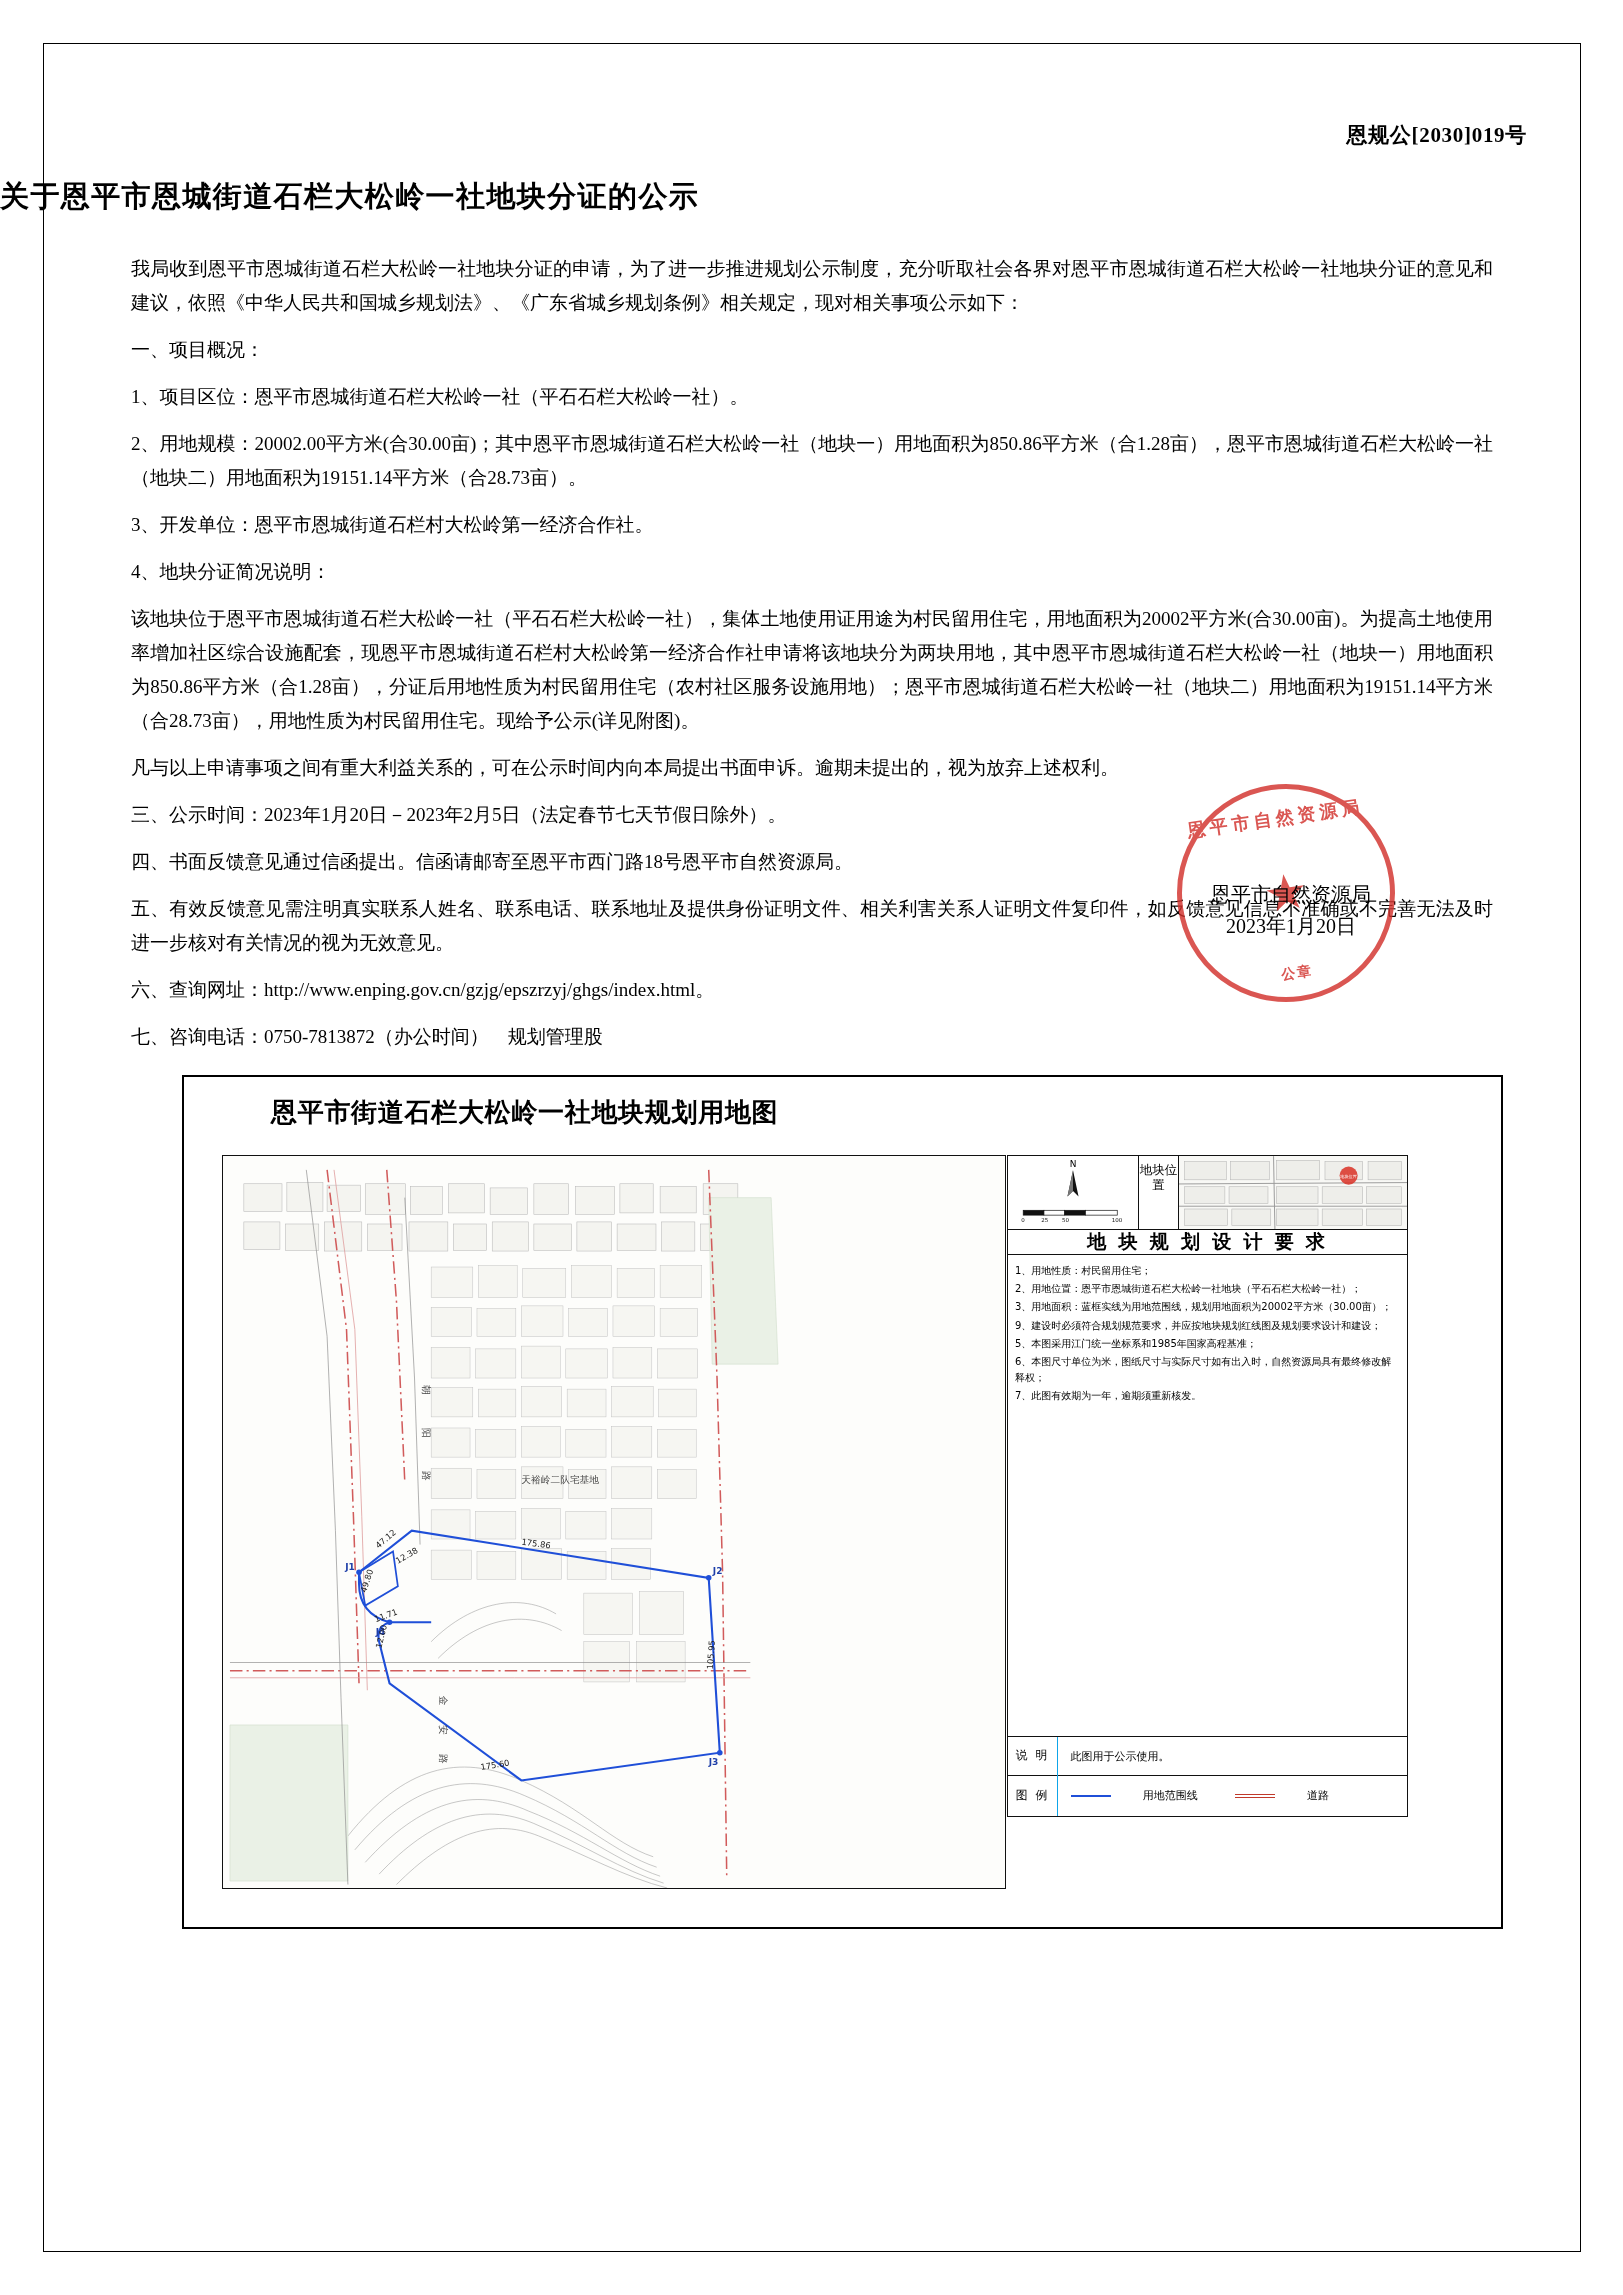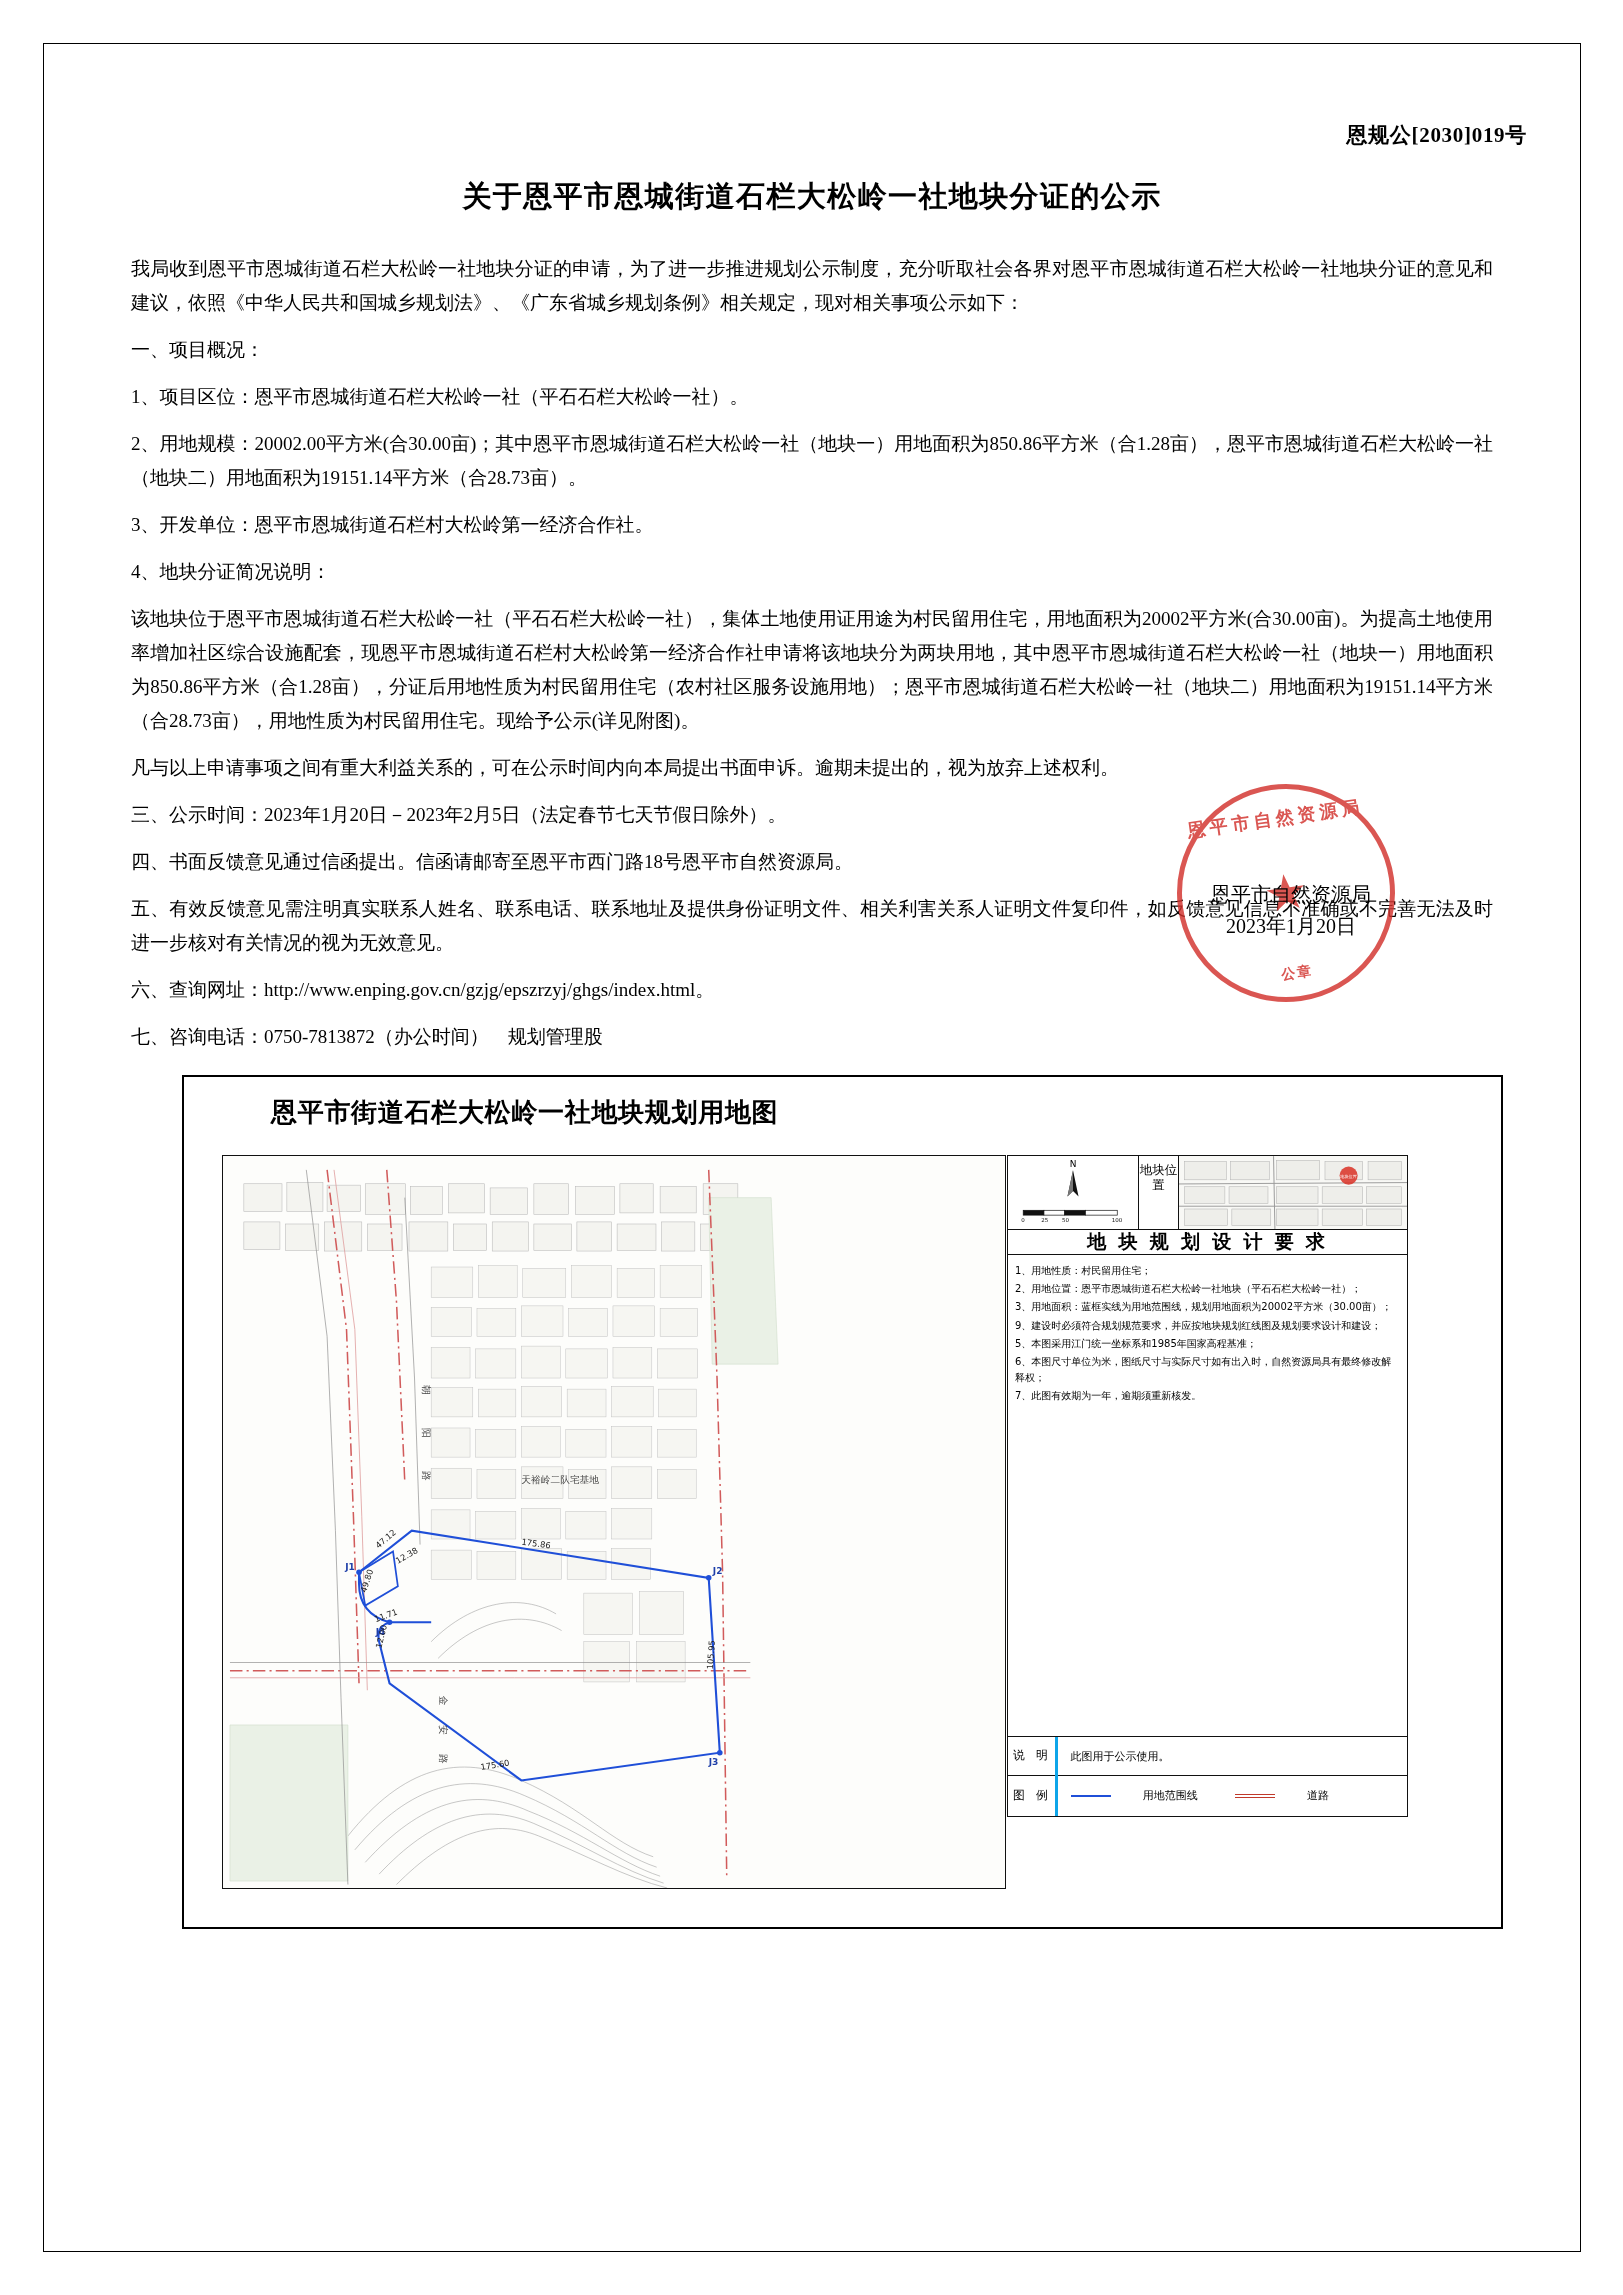--- a/index.html
+++ b/index.html
@@ -36,21 +36,21 @@
     right: 97px;
     top: 121px;
     font-size: 21px;
     font-weight: bold;
     letter-spacing: 0.7px;
   }
   .doc-title {
     position: absolute;
     left: 0; right: 0;
     top: 177px;
-    text-align: center;
+    text-align: left;
     font-size: 29px;
     font-weight: bold;
     letter-spacing: 1.4px;
   }
   .body-text {
     position: absolute;
     left: 118px;
     top: 239px;
     width: 1388px;
     font-size: 19px;
@@ -209,26 +209,26 @@
     border-top: none;
     box-sizing: border-box;
     font-family: "DejaVu Sans", sans-serif;
   }
   .note-row { top: 646px; height: 39px; }
   .legend-row { top: 684px; height: 42px; }
   .cell-label {
     position: absolute;
     left: 0; top: 0;
     width: 50px; height: 100%;
-    border-right: 3px solid #0ea5e9;
+    border-right: 1px solid #0ea5e9;
     box-sizing: border-box;
     text-align: left;
     font-size: 11.8px;
     letter-spacing: 2.1px;
-    display: flex; align-items: center; justify-content: center; font-family: Liberation Mono, monospace;
+    display: flex; align-items: center; justify-content: center;
   }
   .cell-content {
     position: absolute;
     left: 50px; top: 0;
     right: 0; height: 100%;
     display: flex; align-items: center;
     padding-left: 12.5px;
     font-size: 11px;
     box-sizing: border-box;
   }

